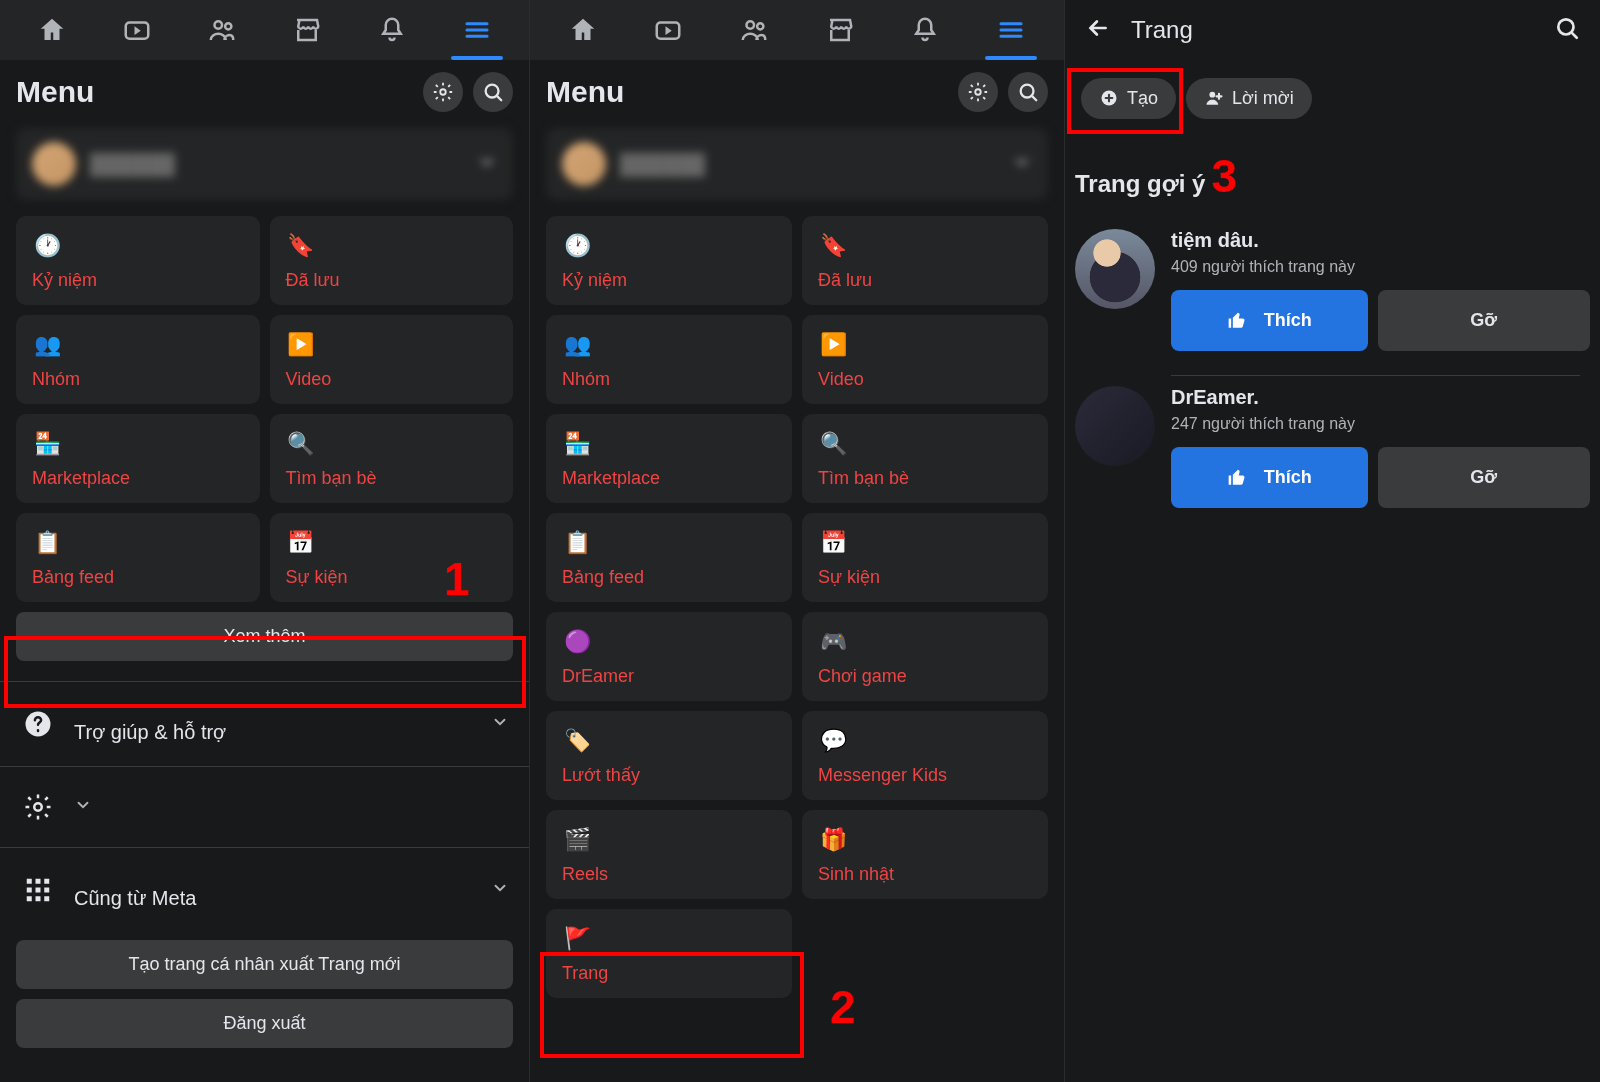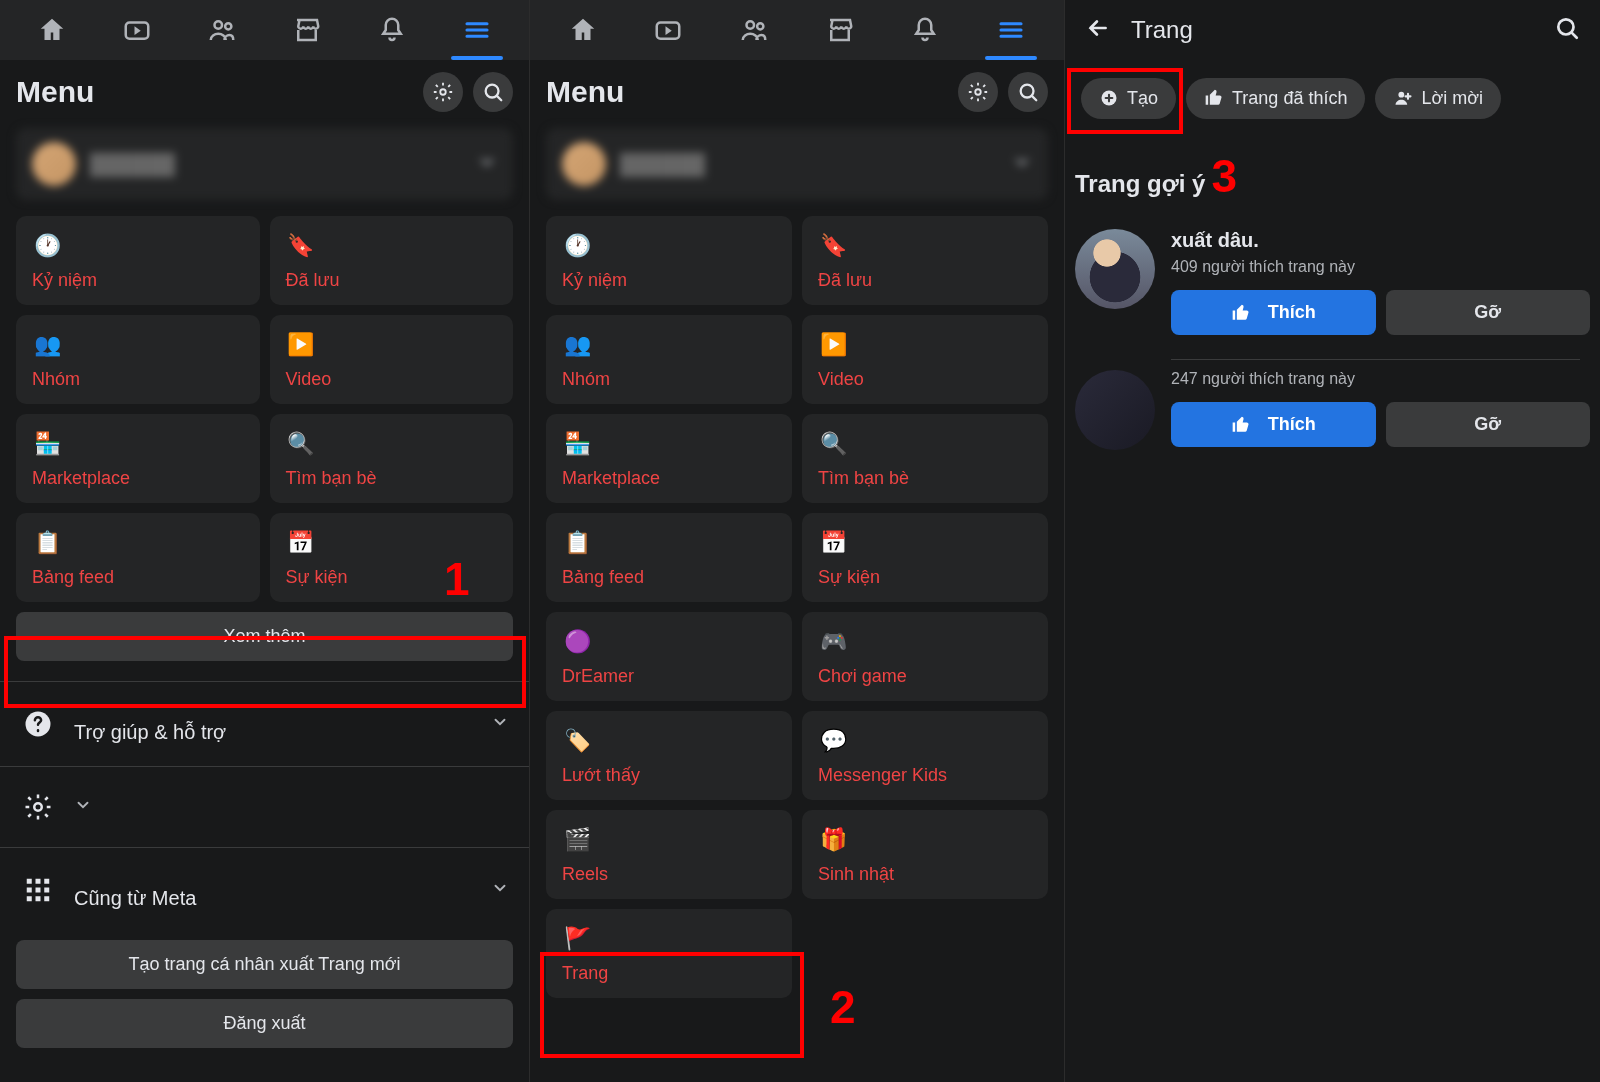--- a/index.html
+++ b/index.html
@@ -212,21 +212,21 @@
 .sugg-btns { display: flex; gap: 10px; margin-top: 8px; }
 .btn-like {
   flex: 1; background: #2374e1; color: #fff;
   border-radius: 8px; padding: 12px;
   font-size: 18px; font-weight: 600;
   display: flex; align-items: center; justify-content: center; gap: 17px;
   cursor: pointer;
 }
 .btn-dismiss {
   flex: 1; background: #3a3b3c; color: #e4e6eb;
-  border-radius: 8px; padding: 12px;
+  border-radius: 8px; padding: 20px;
   font-size: 18px; font-weight: 600;
   text-align: center;
   cursor: pointer;
 }
 .sugg-sep { height: 1px; background: #3a3b3c; margin-left: 106px; margin-right: 20px; }
 
 
 .annotation-box {
   position: absolute;
   border: 4px solid #ff0000;
@@ -593,58 +593,53 @@
 
   <div class="pill-row">
     <div class="pill">
       <svg viewBox="0 0 24 24">
           <use href="#i-plus"></use>
         </svg>
       <span>Tạo</span>
     </div>
     <div class="pill">
       <svg viewBox="0 0 24 24">
-          <use href="#i-thumb"></use>
-        </svg>
-      <span>Trang đã thích</span>
-    </div>
-    <div class="pill">
-      <svg viewBox="0 0 24 24">
           <use href="#i-invite"></use>
         </svg>
       <span>Lời mời</span>
     </div>
   </div>
 
   <div class="section-h">
     <span>Trang gợi ý</span>
     <span class="annotation-num" style="position:relative; top:0; left:6px; font-size:46px">3</span>
   </div>
 
   <div id="suggestions">
       <div class="sugg-row">
     <div class="sugg-avatar avatar-bg-1"></div>
     <div class="sugg-body">
-      <div class="sugg-name">xuất dâu.</div>
+      <div class="sugg-name">tiệm dâu.</div>
       <div class="sugg-meta">409 người thích trang này</div>
       <div class="sugg-btns">
         <div class="btn-like">
           <svg viewBox="0 0 24 24" width="20" height="20">
                 <use href="#i-thumb"></use>
               </svg>
           <span>Thích</span>
         </div>
         <div class="btn-dismiss">Gỡ</div>
       </div>
     </div>
       </div>
       <div class="sugg-sep"></div>
       <div class="sugg-row">
     <div class="sugg-avatar avatar-bg-2"></div>
     <div class="sugg-body">
+      <div class="sugg-name">DrEamer.</div>
       <div class="sugg-meta">247 người thích trang này</div>
       <div class="sugg-btns">
         <div class="btn-like">
           <svg viewBox="0 0 24 24" width="20" height="20">
                 <use href="#i-thumb"></use>
               </svg>
           <span>Thích</span>
         </div>
         <div class="btn-dismiss">Gỡ</div>
       </div>

